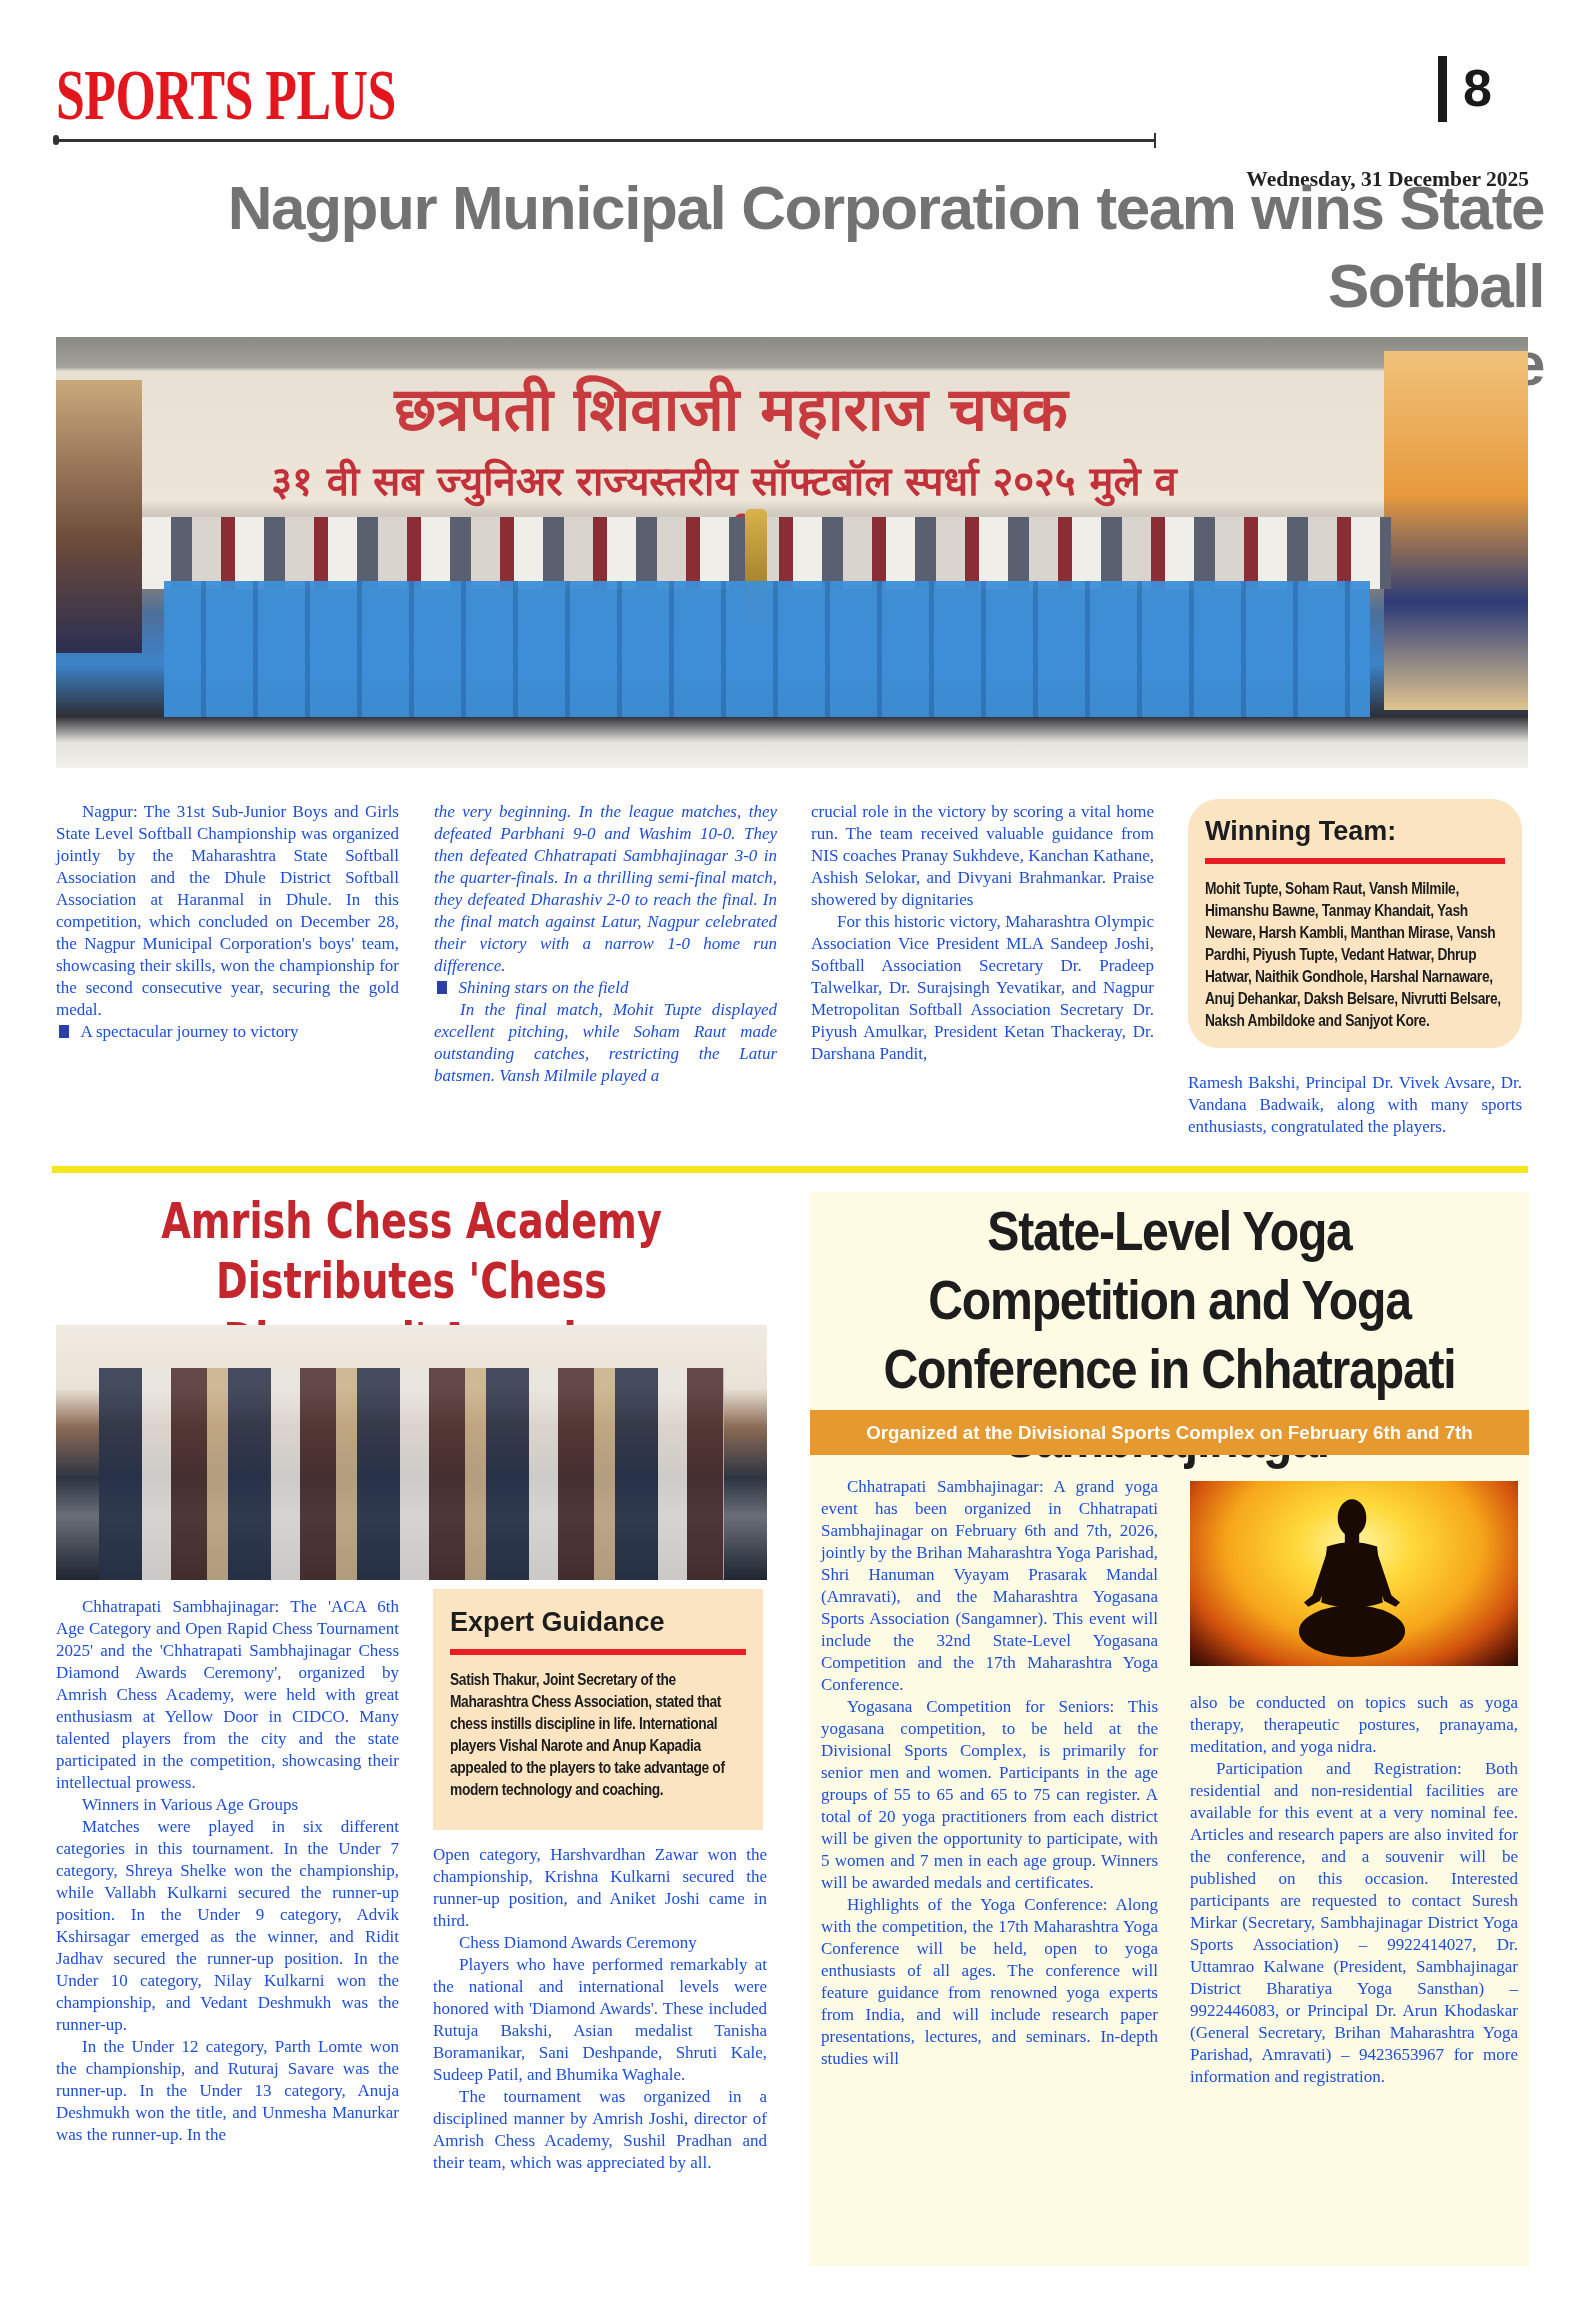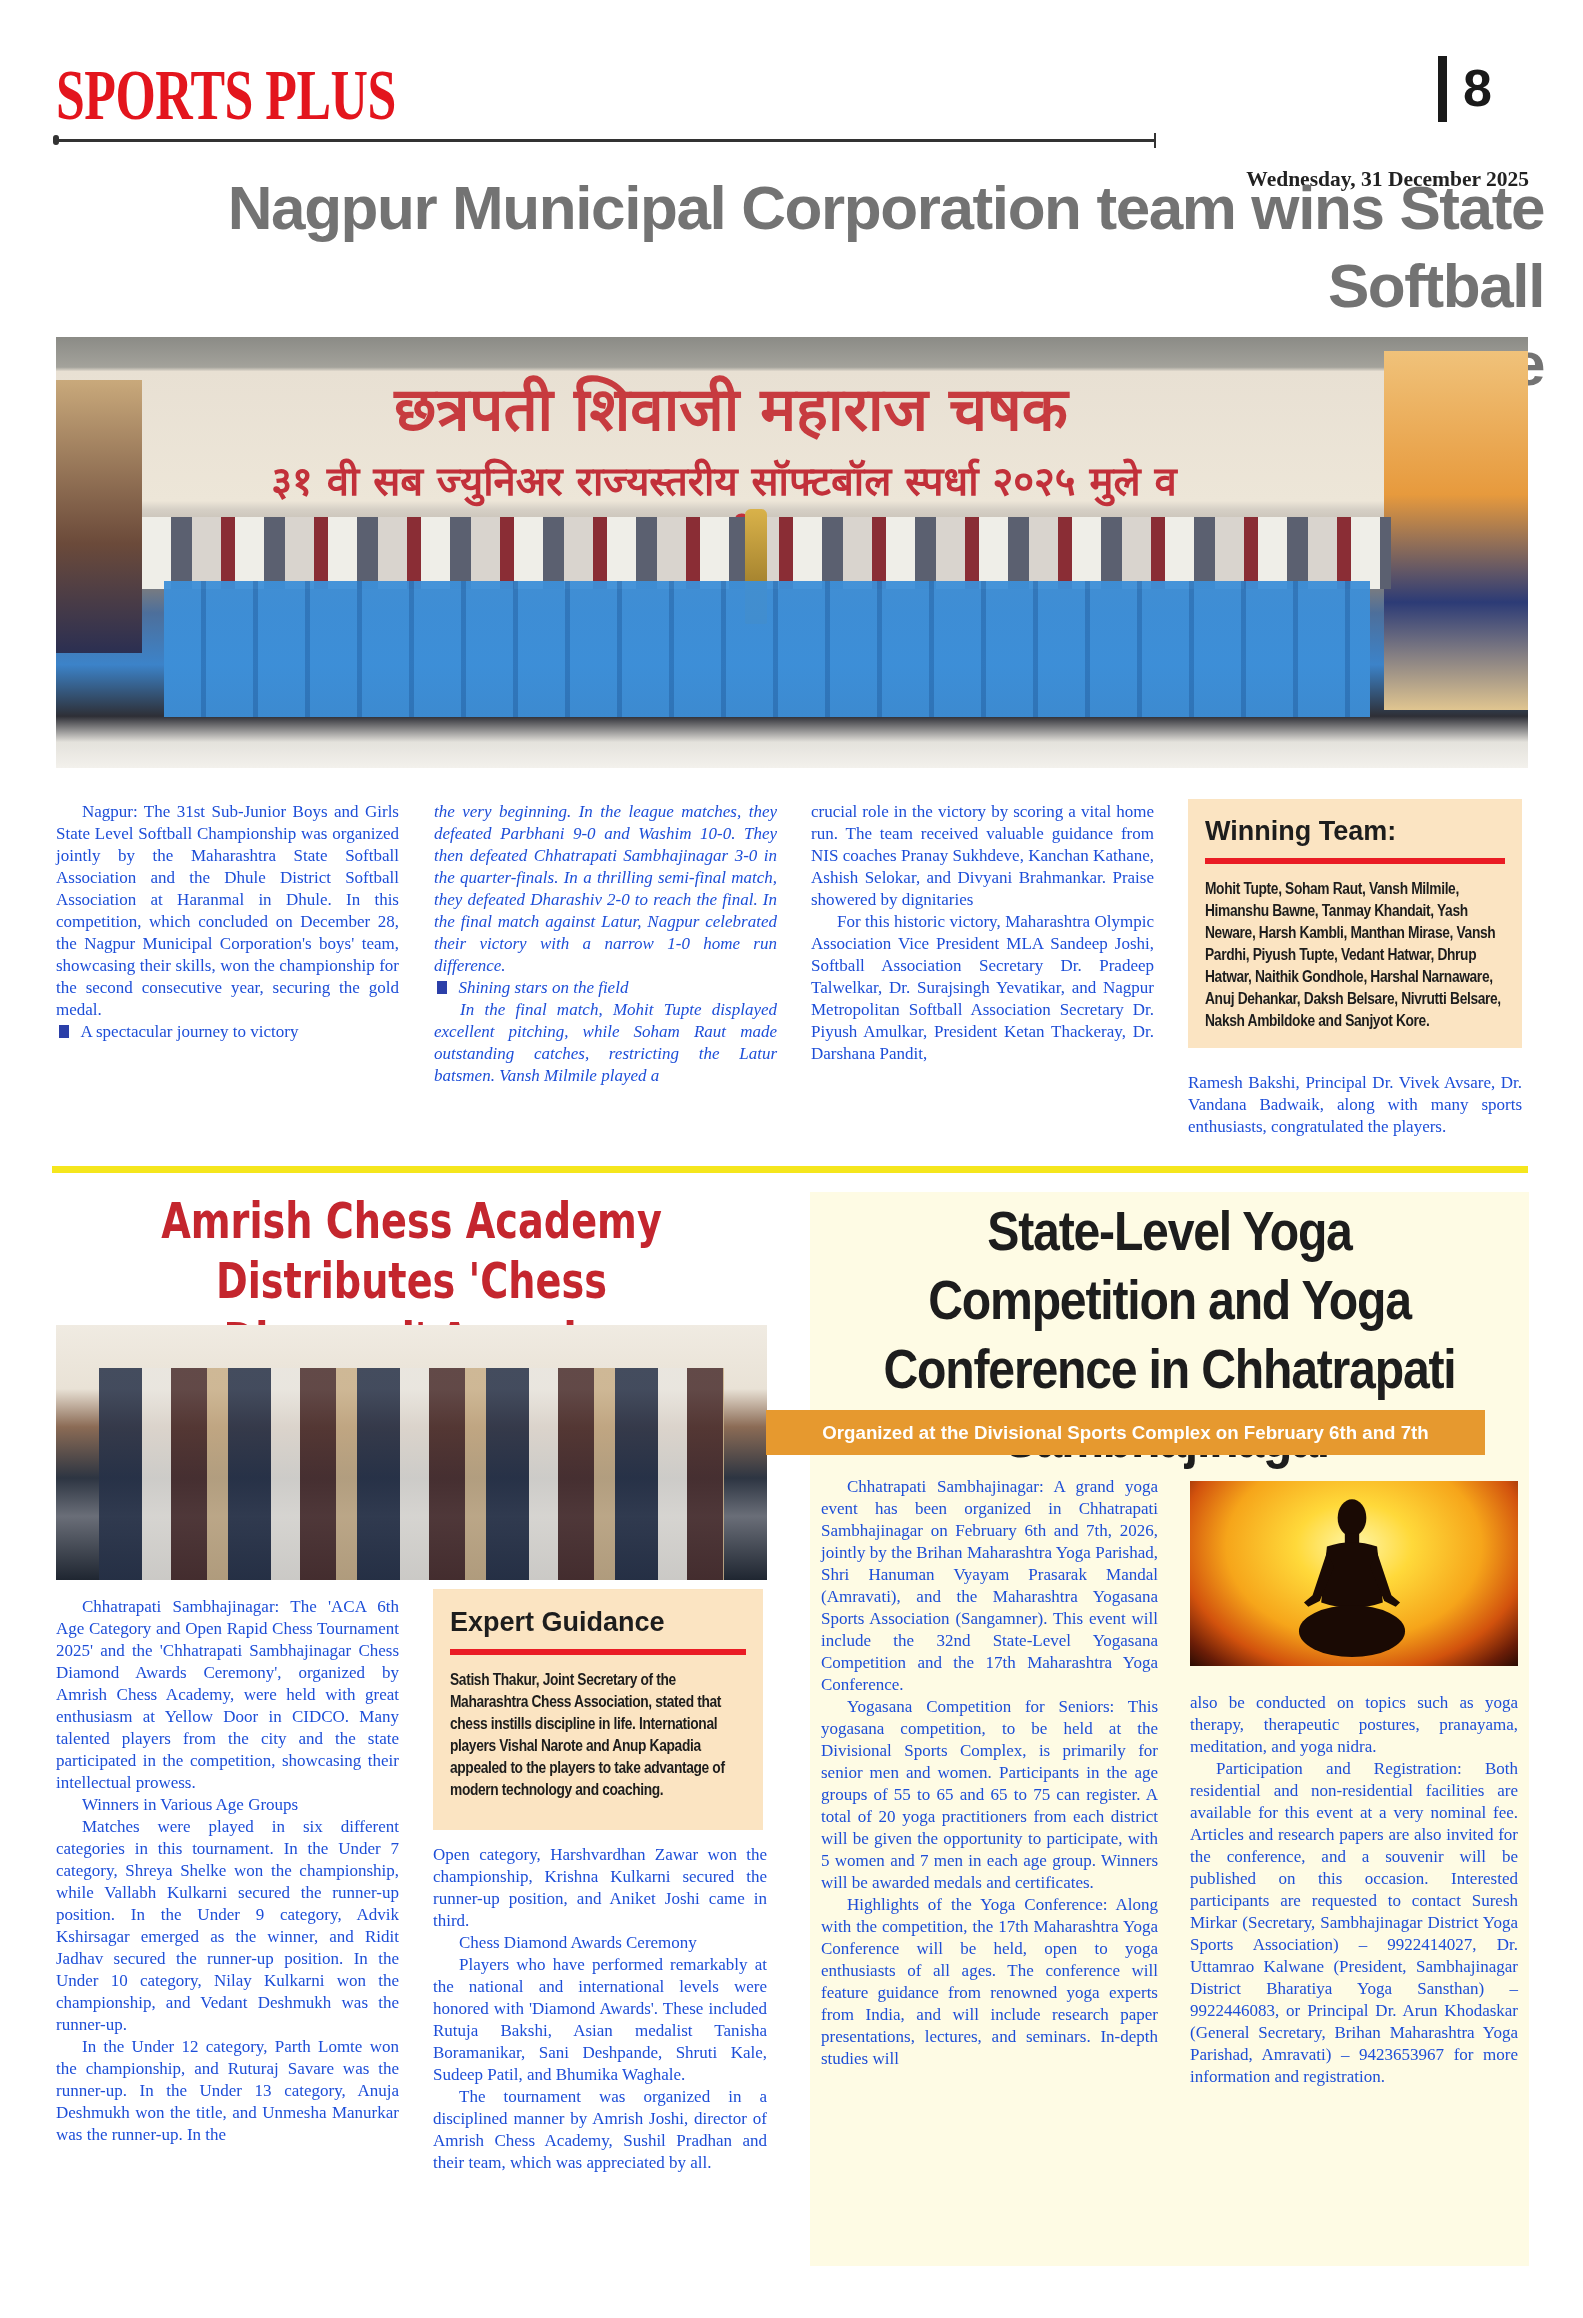--- a/index.html
+++ b/index.html
@@ -65,20 +65,21 @@
   .col p { text-indent: 26px; }
   .col p.noindent { text-indent: 0; }
   .sub-head { text-indent: 0 !important; }
   .sub-head .bullet { display: inline-block; width: 10px; height: 13px; background: #2b3fa8; margin: 0 11.5px 0 2.9px; vertical-align: -0.7px; }
   .plain-sub { text-indent: 26px; }
 
   
   .box-team {
     position: absolute; left: 1188px; top: 799px; width: 334px; height: 249px; background: #fbe4c2;
     padding: 16px 17px;
+    border-radius: 31px;
   }
   .box-title { font-family: "Liberation Sans", sans-serif; font-weight: 700; font-size: 27px; line-height: 33px; color: #1d1d1d; }
   .box-rule { height: 5.7px; background: #ea1c24; margin: 10px 0 14.4px; }
   .box-body {
     font-family: "Liberation Sans", sans-serif; font-weight: 700; font-size: 16px; line-height: 22px;
     color: #1c1c1c; letter-spacing: -0.4px; transform: scaleX(0.86); transform-origin: left top; width: 116%;
   }
 
   .box-expert {
     position: absolute; left: 433px; top: 1589px; width: 330px; height: 241px; background: #fbe4c2;
@@ -102,21 +103,21 @@
     background: repeating-linear-gradient(90deg, #263148 0 43px, #e9e6e0 43px 72px, #4a2e2e 72px 108px, #c9b08a 108px 129px); opacity: .85; }
 
   
   .yoga-panel { position: absolute; left: 810px; top: 1192px; width: 719px; height: 1074px; background: #fefbe4; }
   .yoga-headline {
     position: absolute; left: 810px; top: 1196px; width: 719px; text-align: center;
     font-family: "Liberation Sans", sans-serif; font-weight: 700; font-size: 56px; line-height: 69px;
     color: #1d1d1d; letter-spacing: -1.4px; transform: scaleX(0.86); transform-origin: center top;
   }
   .yoga-subbar {
-    position: absolute; left: 766px; top: 1410px; width: 719px; height: 45px; background: #e6992f;
+    position: absolute; left: 810px; top: 1410px; width: 719px; height: 45px; background: #e6992f;
     color: #fff; font-family: "Liberation Sans", sans-serif; font-weight: 700; font-size: 18.7px;
     line-height: 45px; text-align: center;
   }
   .yoga-photo {
     left: 1190px; top: 1481px; width: 328px; height: 185px;
     background: radial-gradient(ellipse at 50% 35%, #fff6a8 0%, #ffd93a 25%, #f6a51a 55%, #d2520d 75%, #6a1d07 90%, #2a0b03 100%);
   }
   .yoga-silhouette { position: absolute; left: 108px; top: 14.4px; width: 108px; height: 172px; }
 </style>
 </head>

